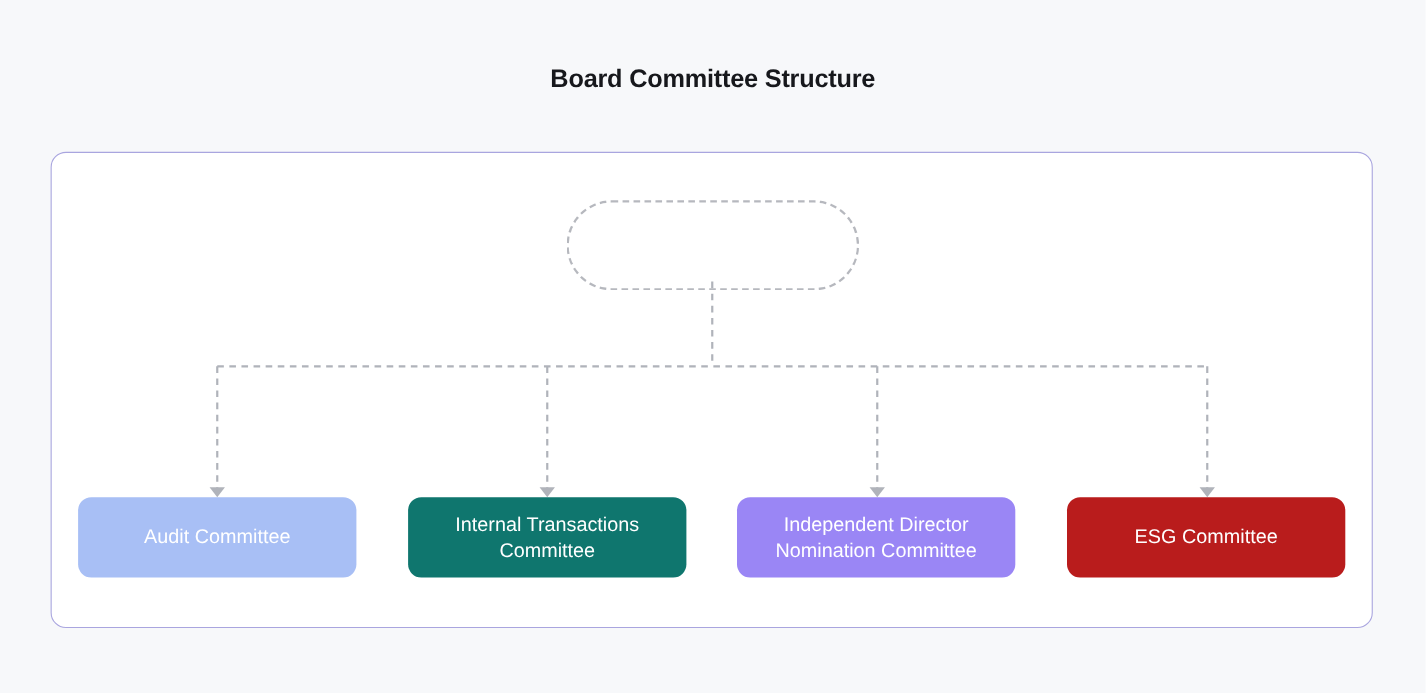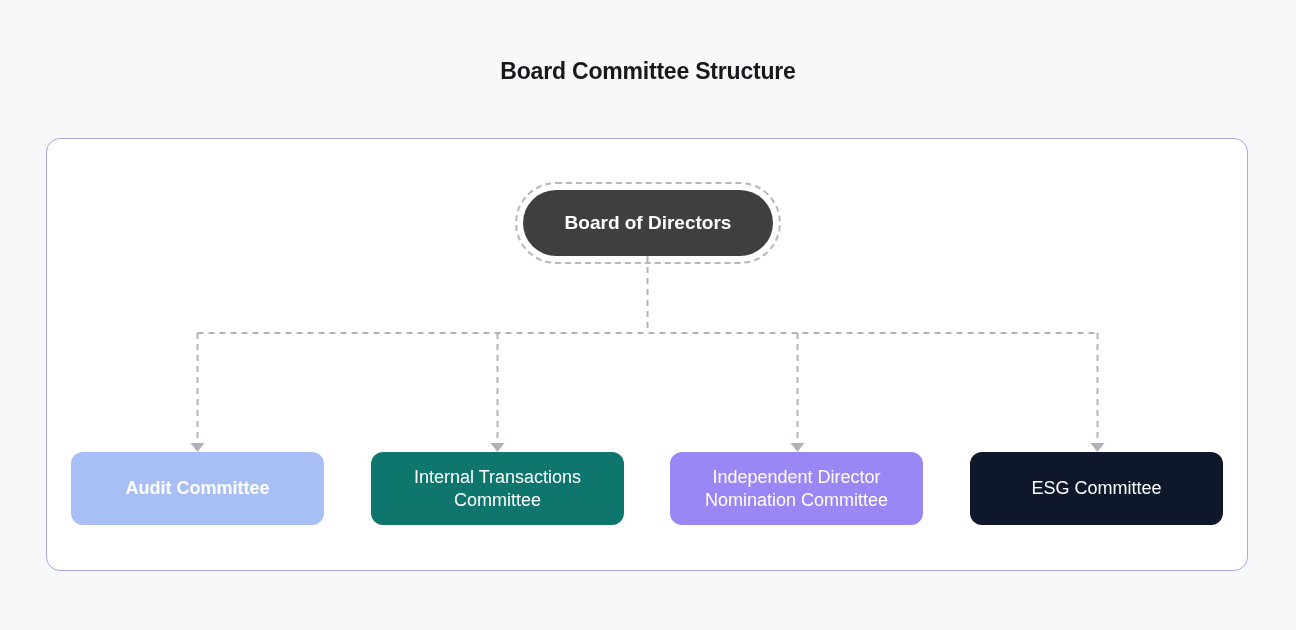--- a/index.html
+++ b/index.html
@@ -98,24 +98,24 @@
     top: 452px;
     width: 253px;
     height: 73px;
     border-radius: 12px;
     font-size: 18px;
     font-weight: normal;
     padding: 0 14px;
     z-index: 3;
   }
 
-  #child-0 { left:  71px; background: #a8bff5; font-weight: bold; }
+  #child-0 { left:  71px; background: #a8bff5; }
   #child-1 { left: 371px; background: #0f766e; }
   #child-2 { left: 670px; background: #9a86f5; }
-  #child-3 { left: 970px; background: #0f172a; }
+  #child-3 { left: 970px; background: #b91c1c; }
 
   .node-label {
     display: block;
     width: 100%;
   }
 </style>
 </head>
 <body>
 
 <div id="stage">
@@ -139,23 +139,20 @@
     <g fill="#b0b3ba">
       <polygon points="190.5,443 204.5,443 197.5,452"></polygon>
       <polygon points="490.5,443 504.5,443 497.5,452"></polygon>
       <polygon points="790.5,443 804.5,443 797.5,452"></polygon>
       <polygon points="1090.5,443 1104.5,443 1097.5,452"></polygon>
     </g>
   </svg>
 
   <div id="root-halo"></div>
 
-  <div class="node" id="root-node">
-    <span class="node-label">Board of Directors</span>
-  </div>
 
   <div class="node child-node" id="child-0">
     <span class="node-label">Audit Committee</span>
   </div>
 
   <div class="node child-node" id="child-1">
     <span class="node-label">Internal Transactions Committee</span>
   </div>
 
   <div class="node child-node" id="child-2">

